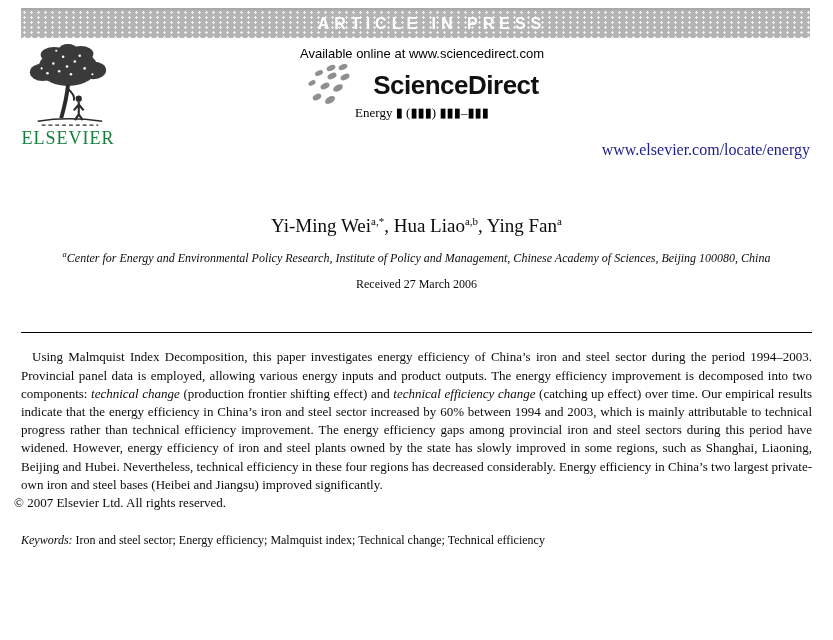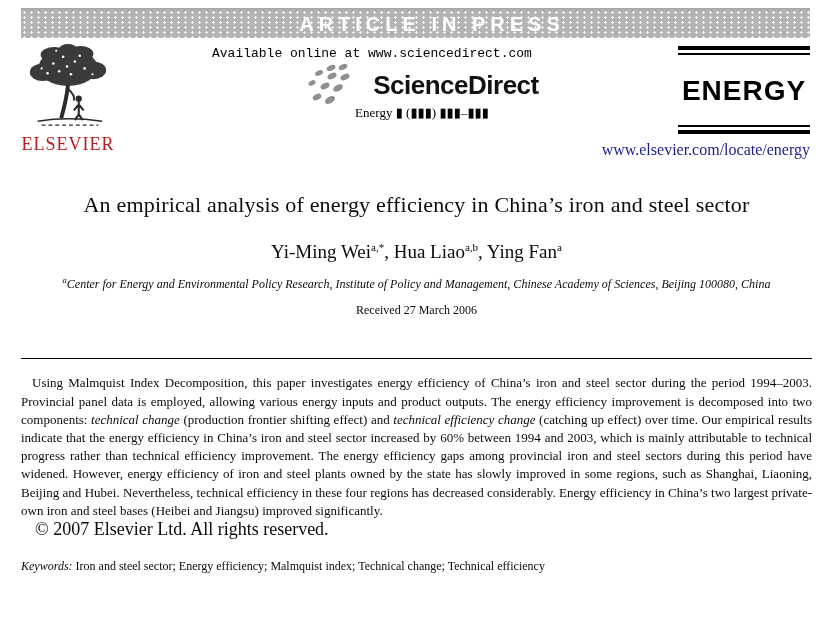--- a/index.html
+++ b/index.html
@@ -6,31 +6,31 @@
   .page{position:relative;width:833px;height:640px;background:#fff;overflow:hidden;
         font-family:"Liberation Serif",serif;color:#0b0b0b;}
 
   
   .banner{position:absolute;left:21px;top:8px;width:789px;height:28px;
           background-color:#b4b4b4;
           background-image:radial-gradient(circle,rgba(255,255,255,.8) 1px,transparent 1.3px);
           background-size:7px 5px;
           border-top:2px solid #a9a9a9;
           display:flex;align-items:center;justify-content:center;}
-  .banner span{font-family:"Liberation Sans",sans-serif;font-weight:bold;font-size:20px;
+  .banner span{font-family:"Liberation Sans",sans-serif;font-weight:bold;font-size:16px;
                letter-spacing:5px;color:#ffffff;margin-left:33px;}
 
   
   .elsevier{position:absolute;left:18px;top:42px;width:100px;text-align:center;}
   .elsevier svg{display:block;margin:0 auto;}
-  .elsevier-label{font-size:18px;letter-spacing:1px;margin-top:6px;color:#b91c1c;}
+  .elsevier-label{font-size:18px;letter-spacing:1px;margin-top:0;color:#15803d;}
 
   
-  .avail{position:absolute;left:212px;top:46px;width:420px;
-         font-family:Liberation Mono, monospace;font-size:13px;color:#000;}
+  .avail{position:absolute;left:212px;top:46px;width:420px;text-align:center;
+         font-family:Liberation Sans, sans-serif;font-size:13px;color:#000;}
   .sdlogo{position:absolute;left:212px;top:64px;width:420px;display:flex;
           align-items:center;justify-content:center;gap:20px;}
   .sdlogo .sdword{font-family:"Liberation Sans",sans-serif;font-weight:bold;
                   font-size:26px;letter-spacing:-0.5px;color:#111;}
   .jref{position:absolute;left:212px;top:105px;width:420px;text-align:center;
         font-size:13px;color:#000;}
 
   
   .energybox{position:absolute;right:23px;top:46px;width:132px;}
   .dbl-top{height:3px;border-top:4px solid #000;border-bottom:2px solid #000;}
@@ -47,21 +47,21 @@
   .authors sup{font-size:11px;}
   .affils{text-align:center;font-style:italic;font-size:12px;line-height:15px;margin-top:10px;}
   .affils sup{font-size:8.5px;font-style:italic;}
   .received{text-align:center;font-size:12px;margin-top:11px;}
 
   .rule{border:none;border-top:1px solid #000;margin:0 21px;}
   .rule-1{margin-top:40px;}
   .abstract-h{font-weight:bold;font-size:13.5px;margin:11px 21px 0 21px;}
   .abstract-p{font-size:13px;line-height:18.2px;text-align:justify;
               margin:15px 21px 0 21px;text-indent:11px;}
-  .copyright{font-size:18px;line-height:18.2px;margin:0 35px;}
+  .copyright{font-size:13px;line-height:18.2px;margin:0 14px;}
   .keywords{font-size:12px;margin:21px 21px 0 21px;}
   .keywords .kw-label{font-style:italic;}
 </style>
 </head>
 <body>
 
 <div class="page">
 
   <div class="banner">
     <span>ARTICLE IN PRESS</span>
@@ -116,30 +116,24 @@
         <ellipse cx="33" cy="24" rx="5.2" ry="3.1" transform="rotate(-28 33 24)"></ellipse>
         <ellipse cx="12" cy="33" rx="4.6" ry="2.9" transform="rotate(-30 12 33)"></ellipse>
         <ellipse cx="25" cy="36" rx="5.4" ry="3.3" transform="rotate(-30 25 36)"></ellipse>
       </g>
     </svg>
     <span class="sdword">ScienceDirect</span>
   </div>
 
   <div class="jref">Energy ▮ (▮▮▮) ▮▮▮–▮▮▮</div>
 
-  <div class="energybox">
-    <div class="dbl-top"></div>
-    <div class="energyword">ENERGY</div>
-    <div class="dbl-bottom"></div>
-  </div>
   <a class="locate" href="#">www.elsevier.com/locate/energy</a>
 
   <div class="content">
 
-    <div class="title">An empirical analysis of energy efficiency in China’s iron and steel sector</div>
 
     <div class="authors">
       <span>Yi-Ming Wei</span><sup>a,*</sup><span>, Hua Liao</span><sup>a,b</sup><span>, Ying Fan</span><sup>a</sup>
     </div>
 
     <div class="affils">
       <div><sup>a</sup><span>Center for Energy and Environmental Policy Research, Institute of Policy and Management, Chinese Academy of Sciences, Beijing 100080, China</span></div>
     </div>
 
     <div class="received">Received 27 March 2006</div>

